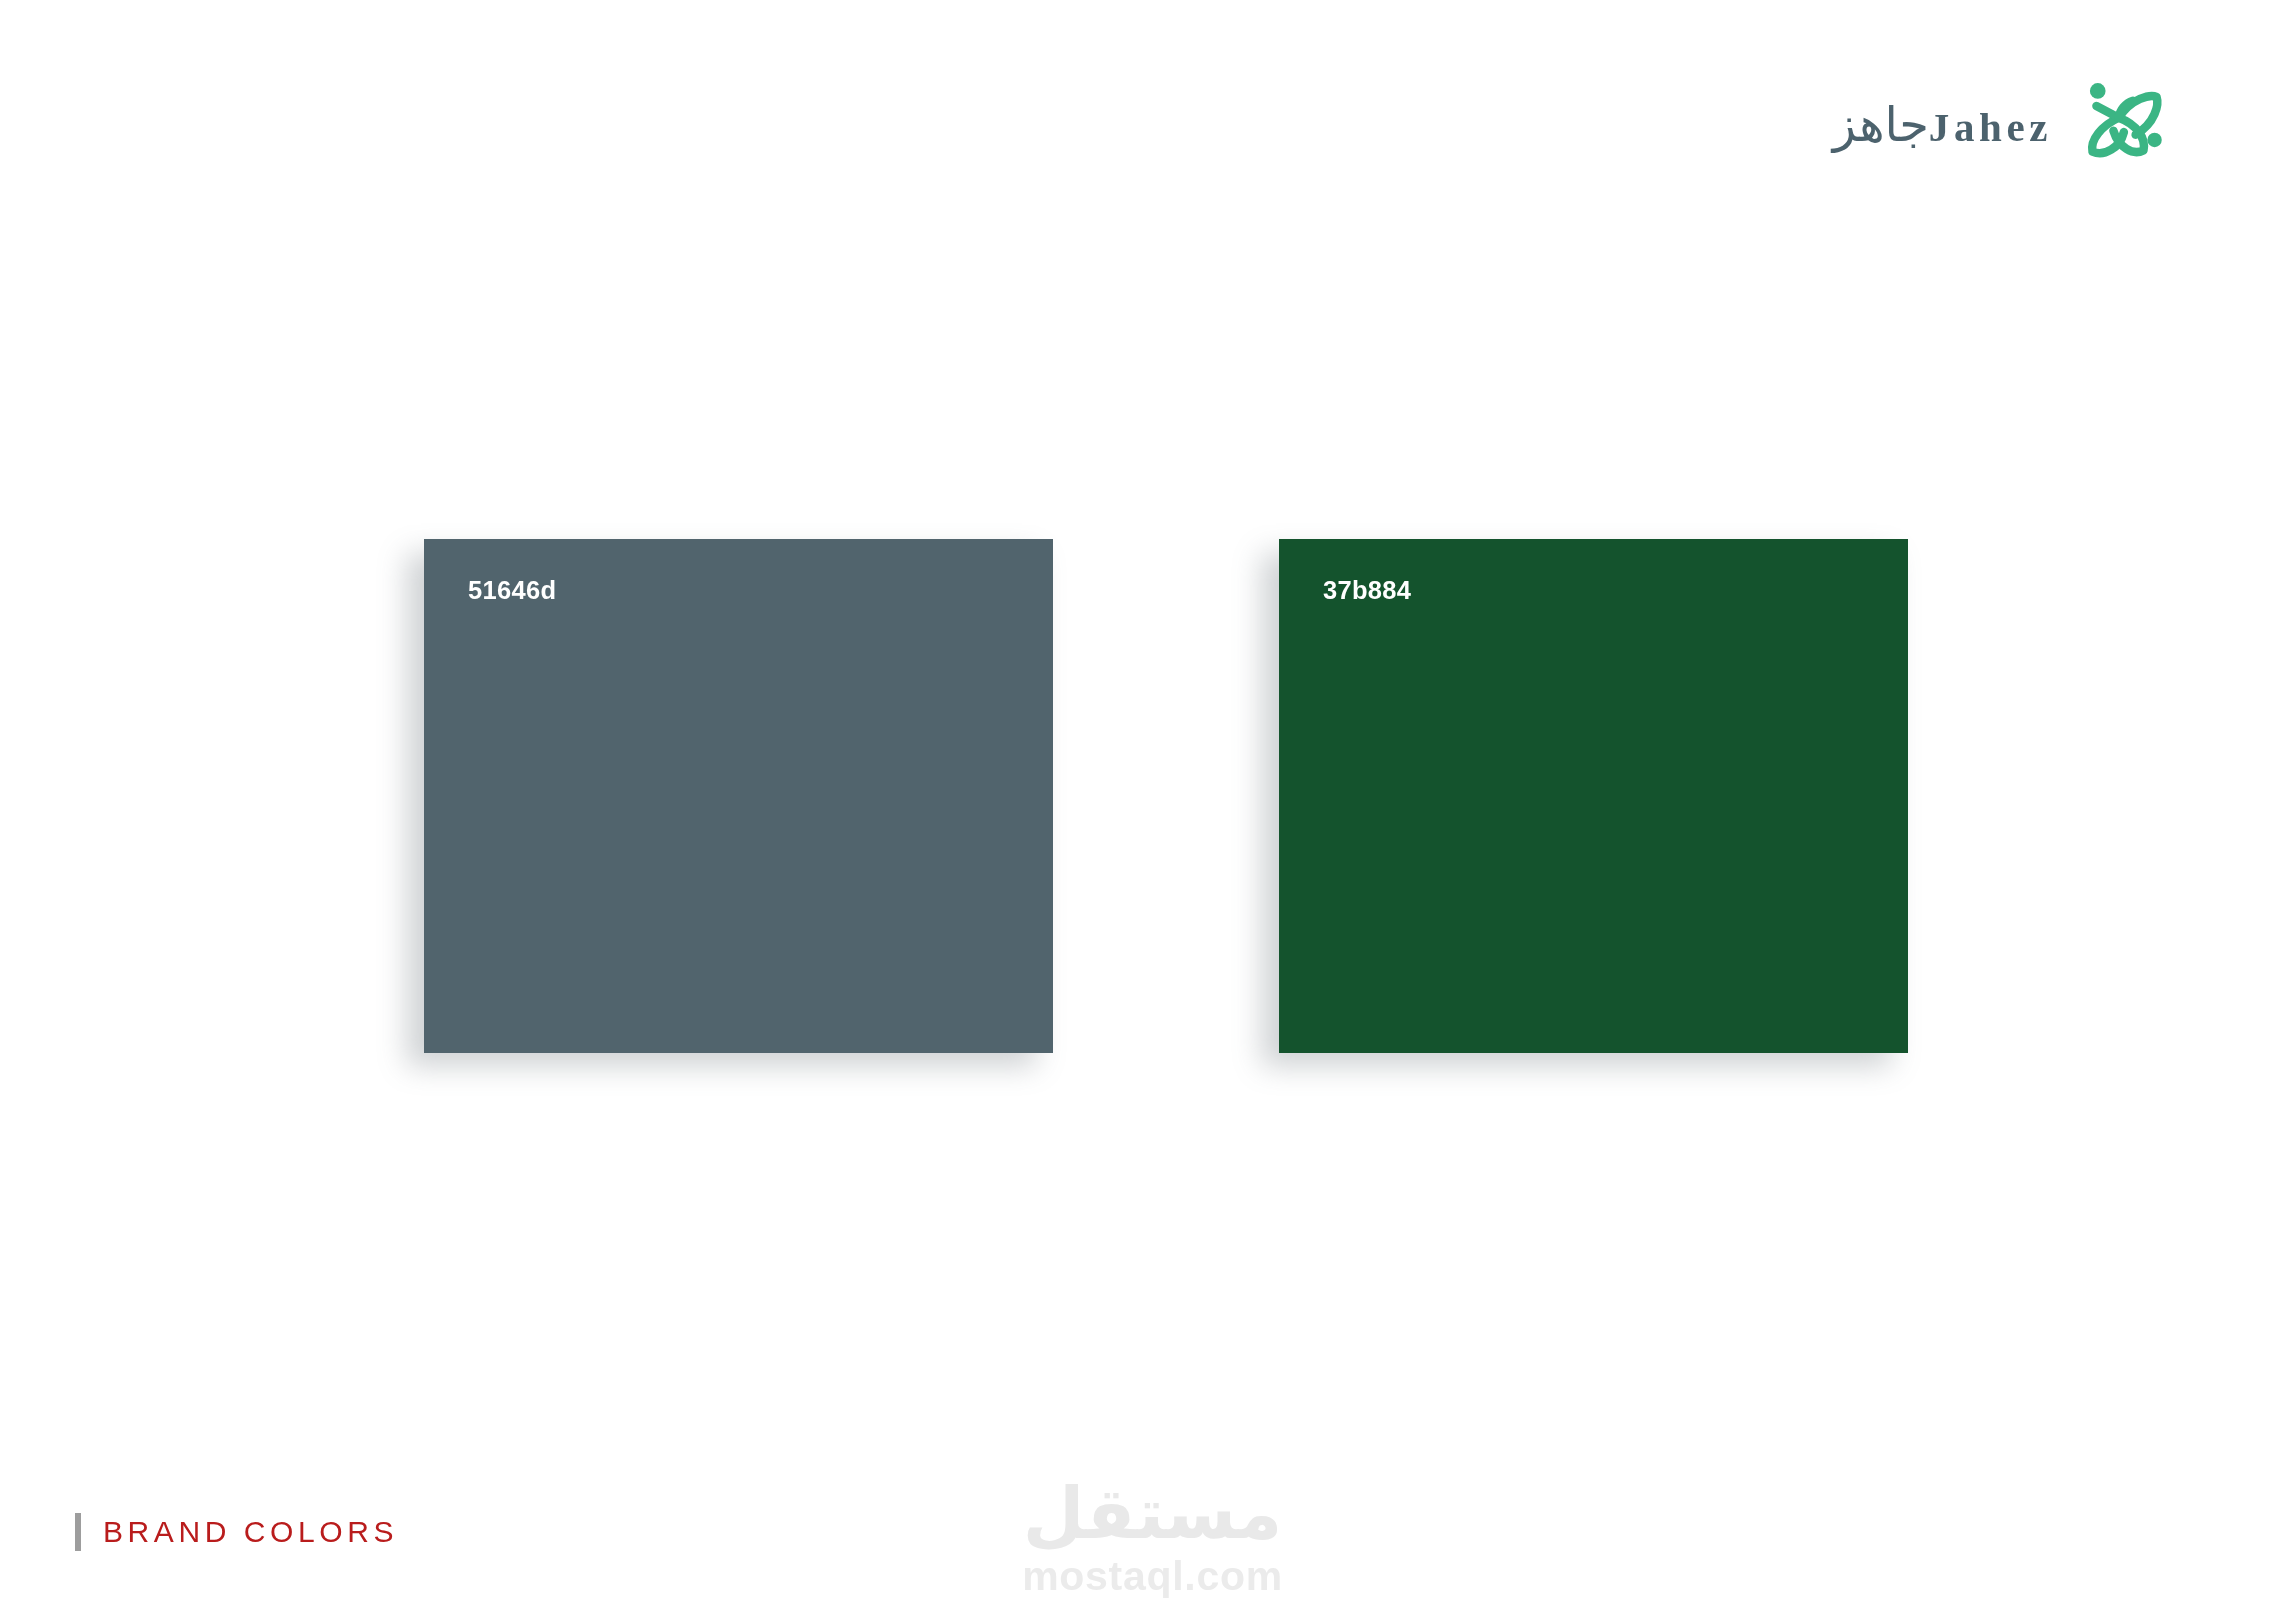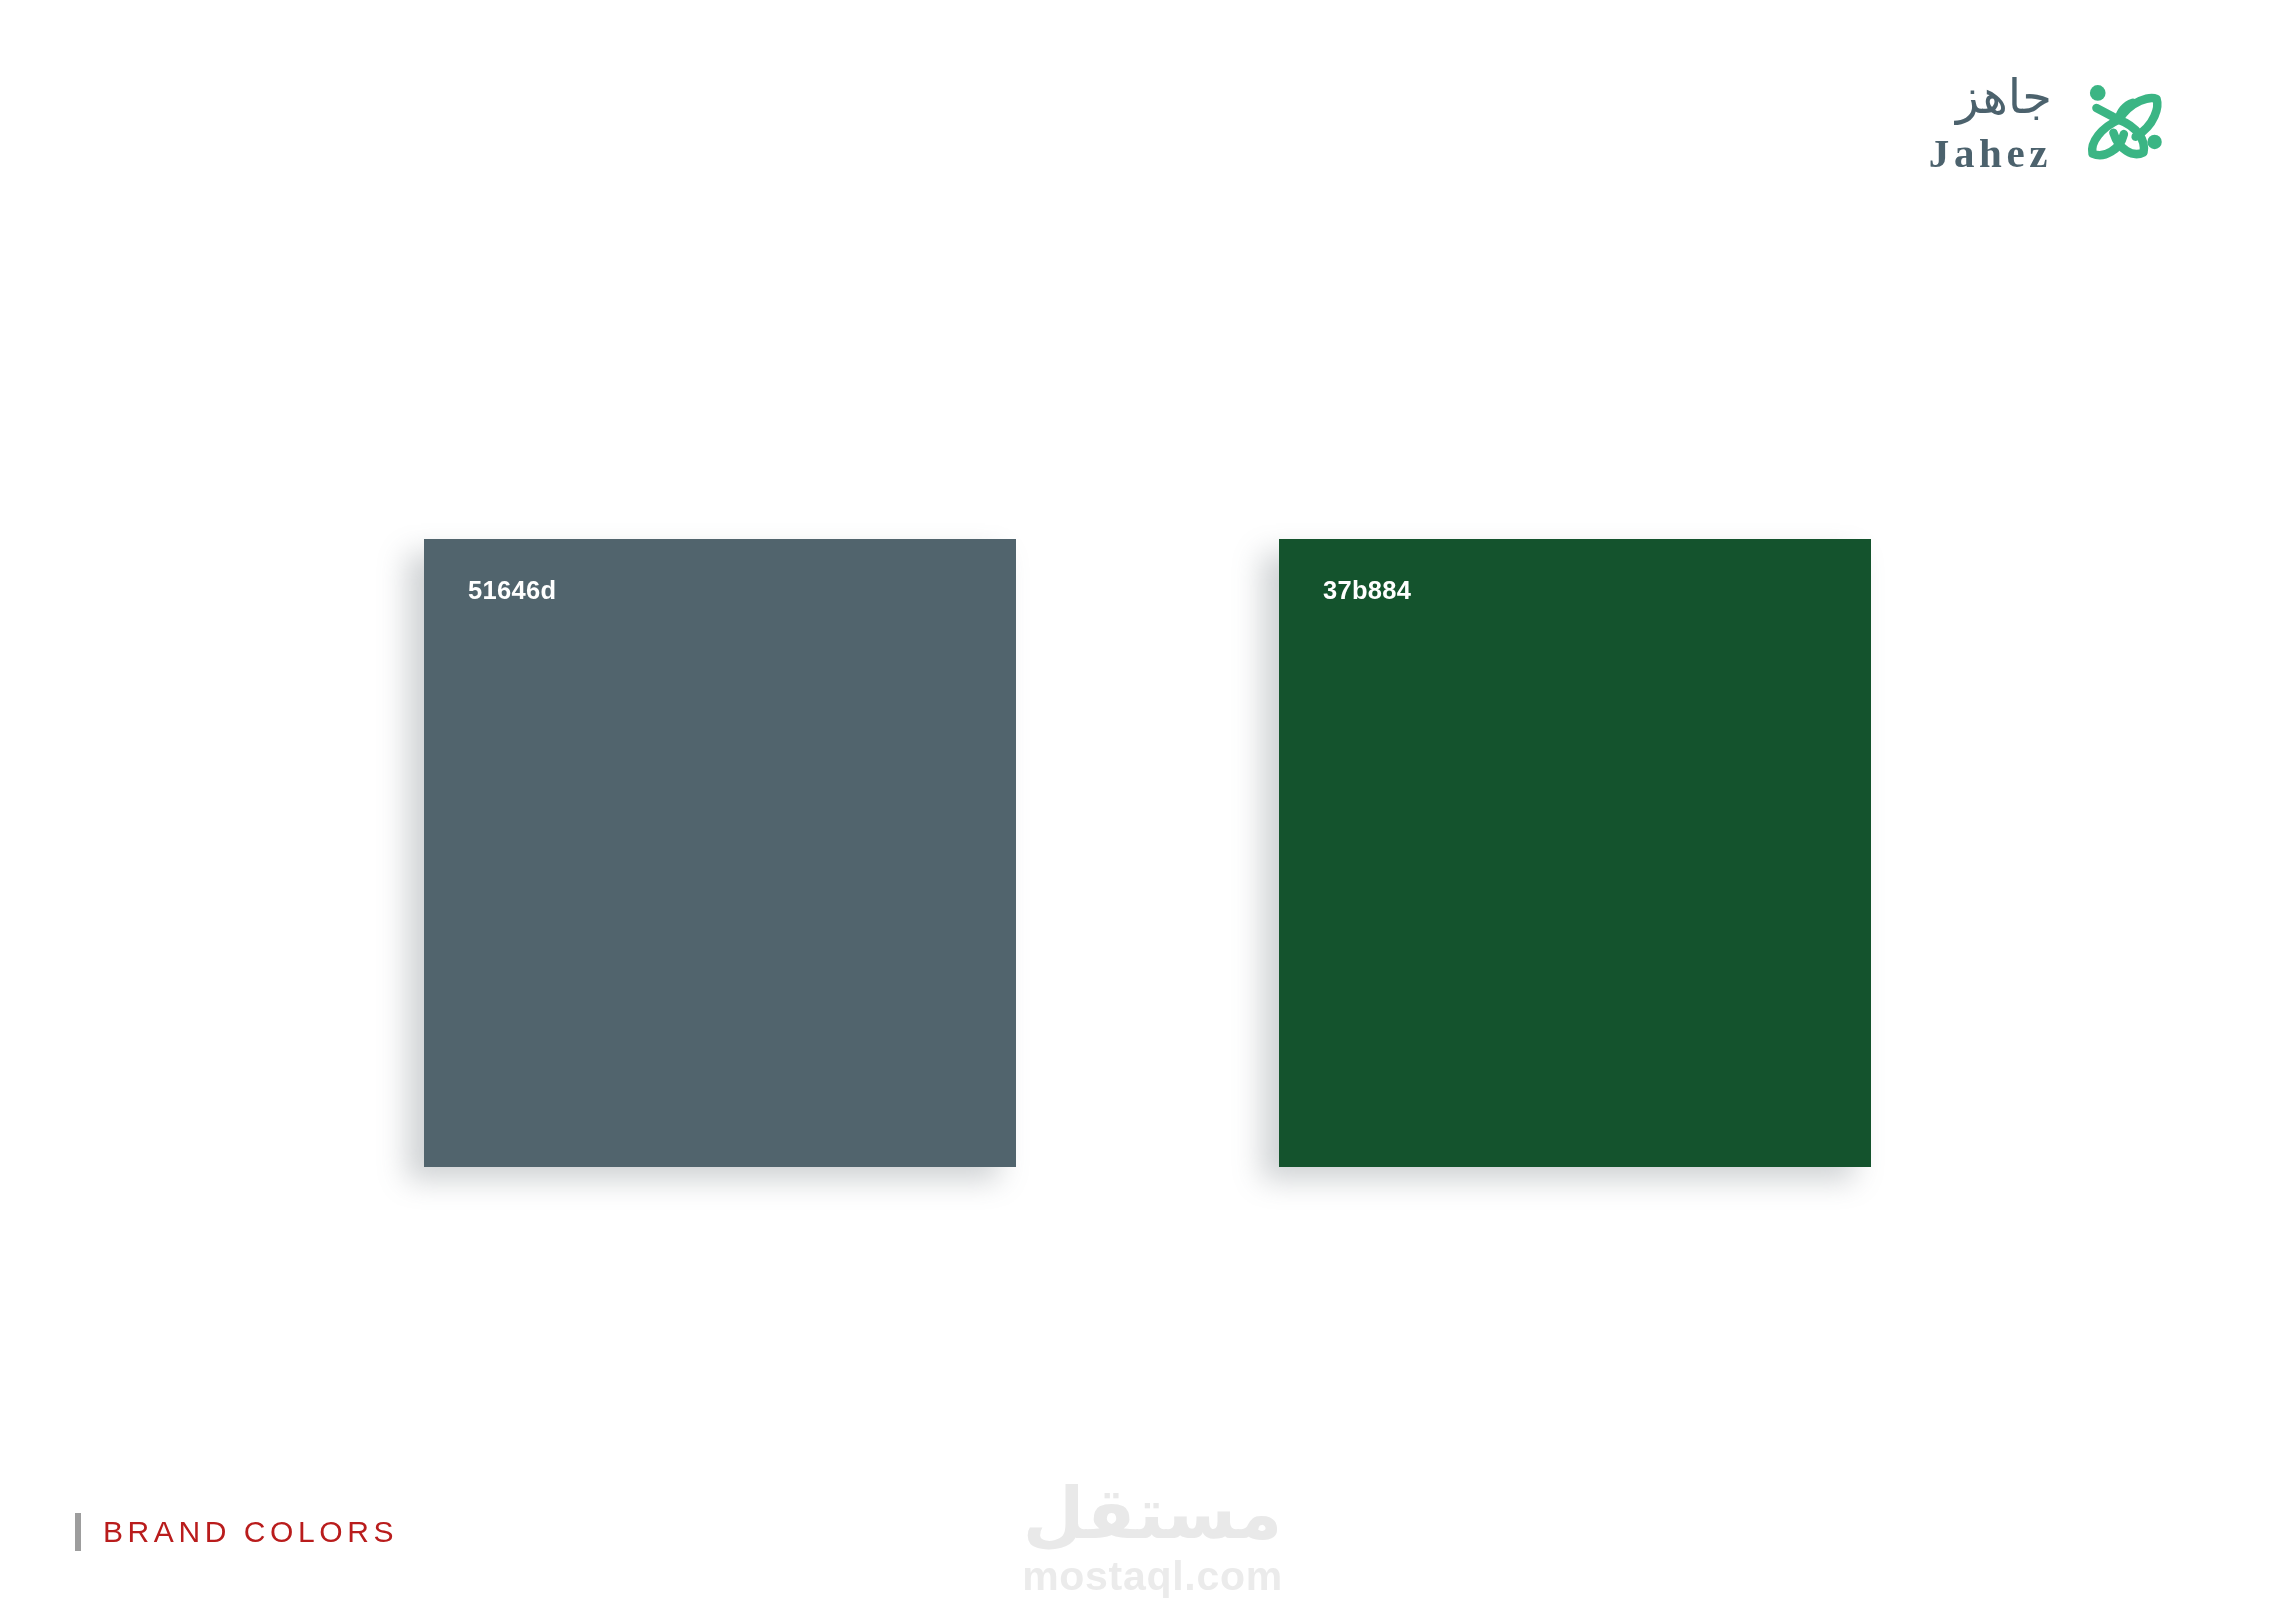--- a/index.html
+++ b/index.html
@@ -22,21 +22,21 @@
   #brand-logo {
     position: absolute;
     top: 72px;
     right: 128px;
     display: flex;
     align-items: center;
     gap: 17px;
   }
   #brand-wordmark {
     display: flex;
-    flex-direction: column;
+    flex-direction: row;
     align-items: flex-end;
     line-height: 1;
   }
   #brand-arabic {
     font-size: 48px;
     font-weight: 400;
     color: #4c626d;
     letter-spacing: 1.3px;
     direction: rtl;
     font-family: "DejaVu Sans", "Liberation Sans", sans-serif;
@@ -53,22 +53,23 @@
     width: 98px;
     height: 98px;
     flex: none;
   }
 
   
   .swatch {
     position: absolute;
     top: 539px;
     width: 592px;
-    height: 628px;
+    height: 514px;
     box-shadow: -17px 14.4px 27.5px rgba(110, 118, 125, 0.33);
+    padding-left: 37px;
   }
   #swatch-primary { left: 424px; }
   #swatch-accent  { left: 1279px; }
 
   .swatch-label {
     position: absolute;
     top: 37px;
     left: 44px;
     color: #ffffff;
     font-size: 25.5px;

